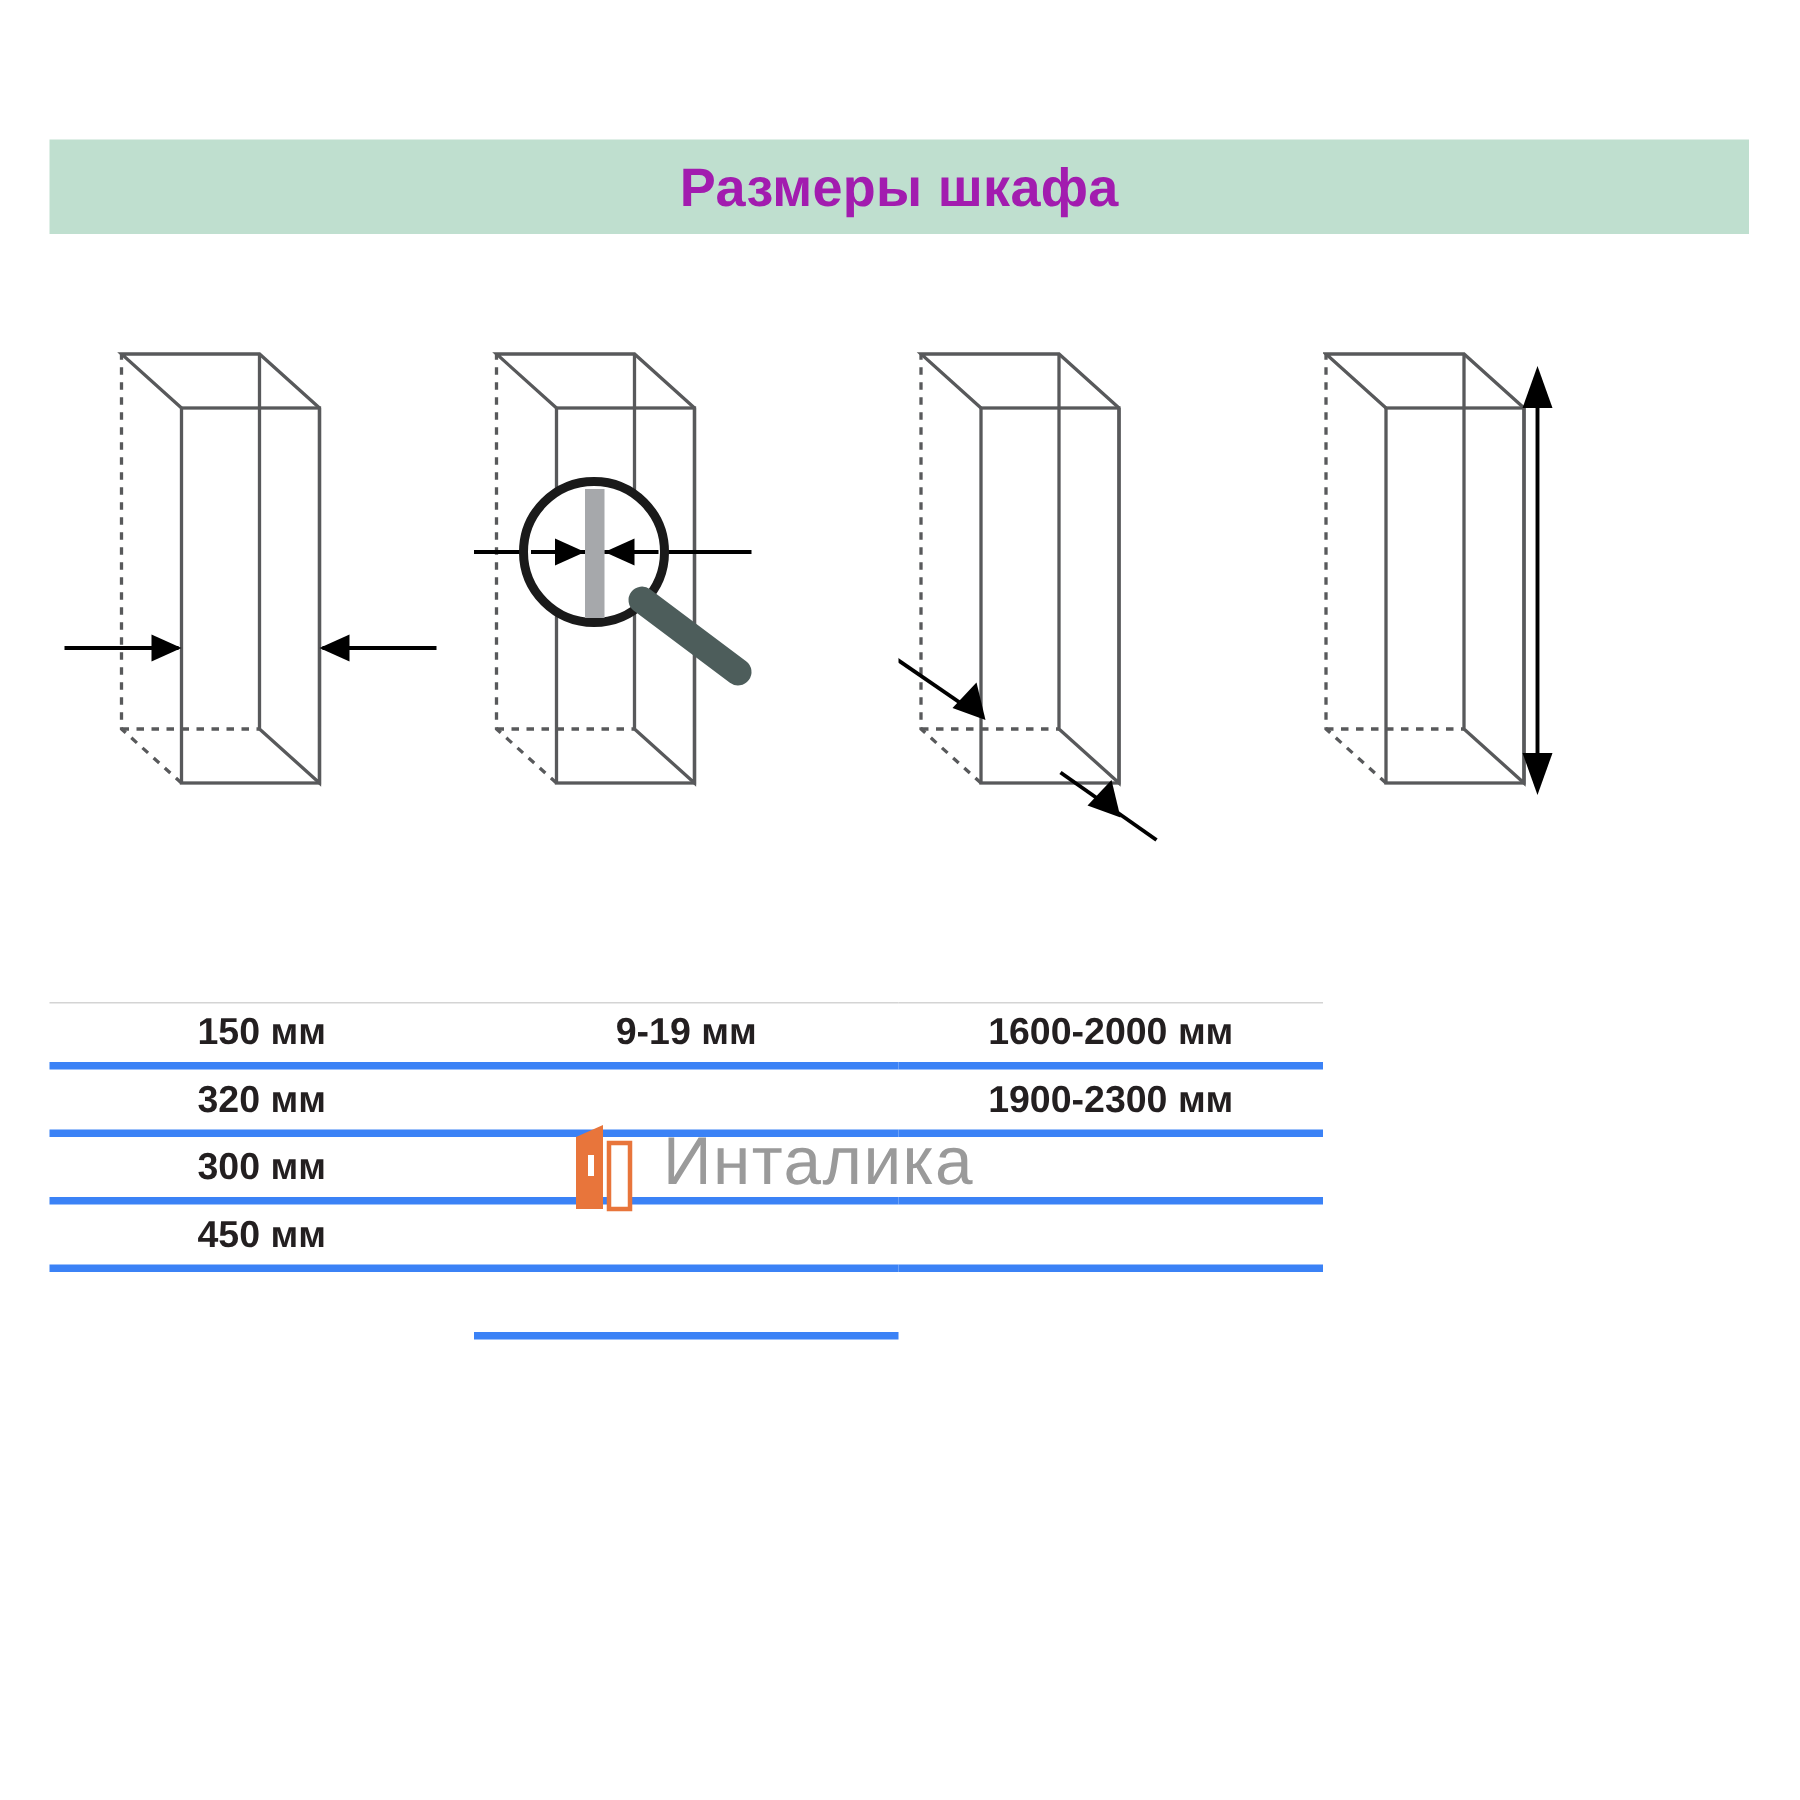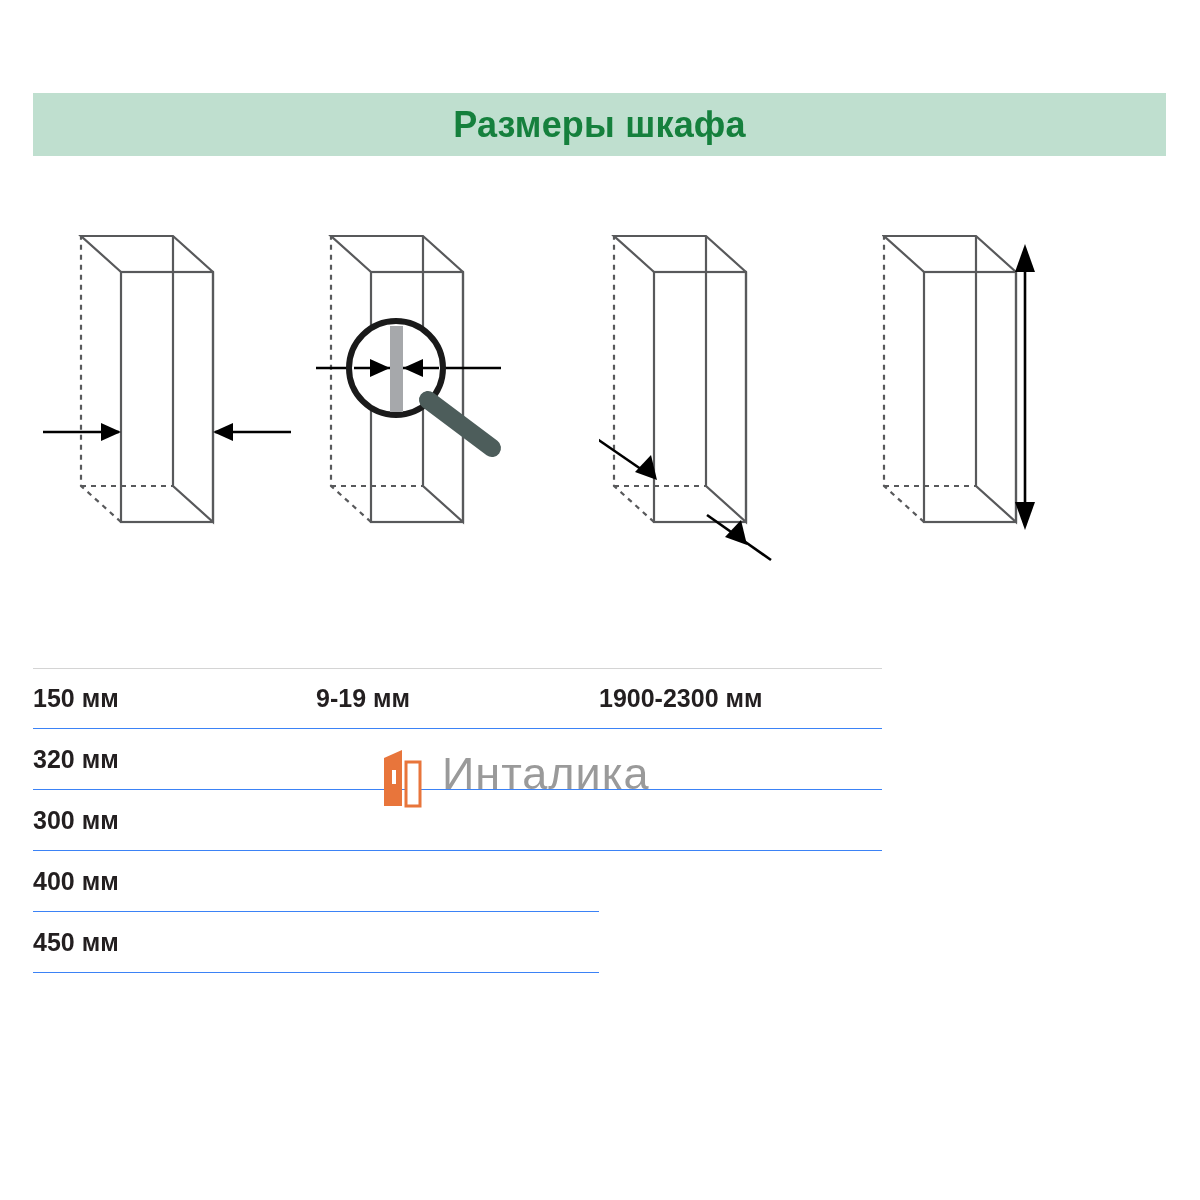--- a/index.html
+++ b/index.html
@@ -30,21 +30,21 @@
     width: 1133px;
     height: 63px;
     background: #bfdfcf;
     display: flex;
     align-items: center;
     justify-content: center;
   }
   .header-title {
     font-size: 36px;
     font-weight: bold;
-    color: #15803d;
+    color: #a21caf;
     letter-spacing: 0.2px;
   }
 
   
   .illustrations {
     position: absolute;
     left: 33px;
     top: 200px;
     width: 1133px;
     height: 440px;
@@ -66,25 +66,25 @@
     position: absolute;
     left: 33px;
     top: 668px;
     width: 1133px;
     display: flex;
   }
   .col {
     width: 283px;
   }
   .row {
-    height: 61px;
-    border-bottom: 1px solid #3b82f6;
+    height: 45px;
+    border-bottom: 5px solid #3b82f6;
     display: flex;
     align-items: center;
-    justify-content: flex-start;
+    justify-content: center;
     box-sizing: border-box;
   }
   .row:first-child {
     border-top: 1px solid #d4d4d4;
   }
   .row-value {
     font-size: 25px;
     font-weight: bold;
     color: #231f20;
     white-space: nowrap;
@@ -223,23 +223,20 @@
       <div class="row">
           <span class="row-value">150 мм</span>
         </div>
       <div class="row">
           <span class="row-value">320 мм</span>
         </div>
       <div class="row">
           <span class="row-value">300 мм</span>
         </div>
       <div class="row">
-          <span class="row-value">400 мм</span>
-        </div>
-      <div class="row">
           <span class="row-value">450 мм</span>
         </div>
     </div>
 
     <div class="col">
       <div class="row">
           <span class="row-value">9-19 мм</span>
         </div>
       <div class="row empty">
           <span class="row-value"></span>
@@ -250,20 +247,23 @@
       <div class="row empty">
           <span class="row-value"></span>
         </div>
       <div class="row empty">
           <span class="row-value"></span>
         </div>
     </div>
 
 
     <div class="col">
+      <div class="row">
+          <span class="row-value">1600-2000 мм</span>
+        </div>
       <div class="row">
           <span class="row-value">1900-2300 мм</span>
         </div>
       <div class="row empty">
           <span class="row-value"></span>
         </div>
       <div class="row empty">
           <span class="row-value"></span>
         </div>
     </div>

